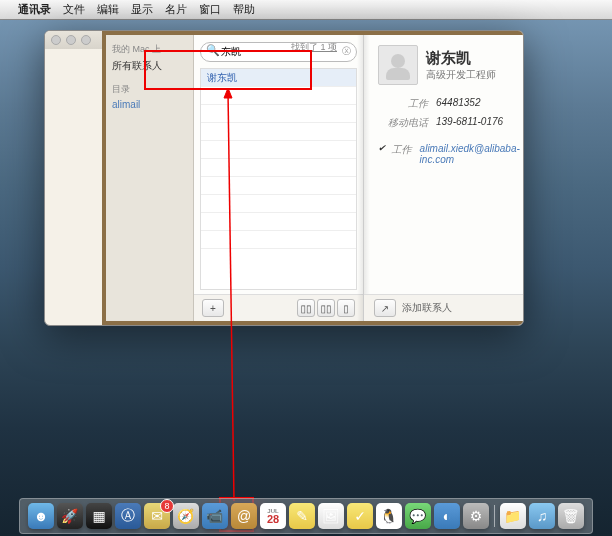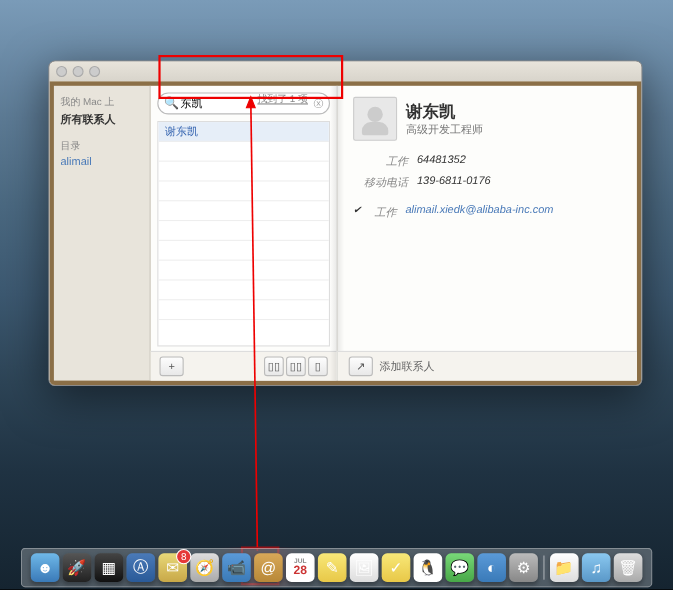--- a/index.html
+++ b/index.html
@@ -17,48 +17,47 @@
   border-bottom: 1px solid #888;
   display: flex; align-items: center;
   padding: 0 8px; font-size: 11px; color: #222;
 }
 .menubar .apple { font-size: 13px; margin-right: 10px; }
 .menubar span { margin-right: 12px; }
 .menubar .appname { font-weight: bold; }
 
 .window {
   position: absolute; left: 44px; top: 30px;
-  width: 540px; height: 296px;
+  width: 480px; height: 296px;
   background: #f5f1e8;
   border: 1px solid #8a8a8a;
   border-radius: 6px;
   box-shadow: 0 10px 40px rgba(0,0,0,0.5);
-  display: flex; flex-direction: column;
+  display: flex; 
   overflow: hidden;
-  margin-top: 25px;
 }
 .titlebar {
   height: 18px; display: flex; align-items: center;
   padding: 0 6px;
   background: linear-gradient(#e8e4db, #d8d4cb);
 }
 .tlight { width: 10px; height: 10px; border-radius: 50%; background: #ccc; border: 1px solid #aaa; margin-right: 5px; }
 
 .book-wrap {
   flex: 1; display: flex;
   background: #8b6f47;
   padding: 4px;
 }
 .sidebar {
   width: 88px; background: #e8e4db;
   padding: 8px 6px; font-size: 10px; color: #555;
   border-right: 1px solid #c8c4bb;
 }
 .sidebar .hdr { color: #888; font-size: 9px; margin-bottom: 3px; }
-.sidebar .sel { color: #333; font-weight: bold; margin-bottom: 10px; }
+.sidebar .sel { color: #333; font-weight: normal; margin-bottom: 10px; }
 .sidebar .lnk { color: #4a7ab8; }
 
 .page {
   background: #fdfdfb;
   display: flex; flex-direction: column;
   position: relative;
 }
 .page.left { width: 170px; border-right: 1px solid #ccc; }
 .page.right { flex: 1; padding: 10px 14px; }
 .page.left::after, .page.right::before {
@@ -175,20 +174,30 @@
 .arrow {
   position: absolute;
   stroke: #e00; fill: none;
 }
 </style>
 </head>
 <body>
 
 <div class="desktop">
 
+  <div class="menubar">
+    <span class="apple"></span>
+    <span class="appname">通讯录</span>
+    <span>文件</span>
+    <span>编辑</span>
+    <span>显示</span>
+    <span>名片</span>
+    <span>窗口</span>
+    <span>帮助</span>
+  </div>
 
   <div class="window">
     <div class="titlebar">
       <div class="tlight"></div>
       <div class="tlight"></div>
       <div class="tlight"></div>
     </div>
     <div class="book-wrap">
       <div class="sidebar">
         <div class="hdr">我的 Mac 上</div>

